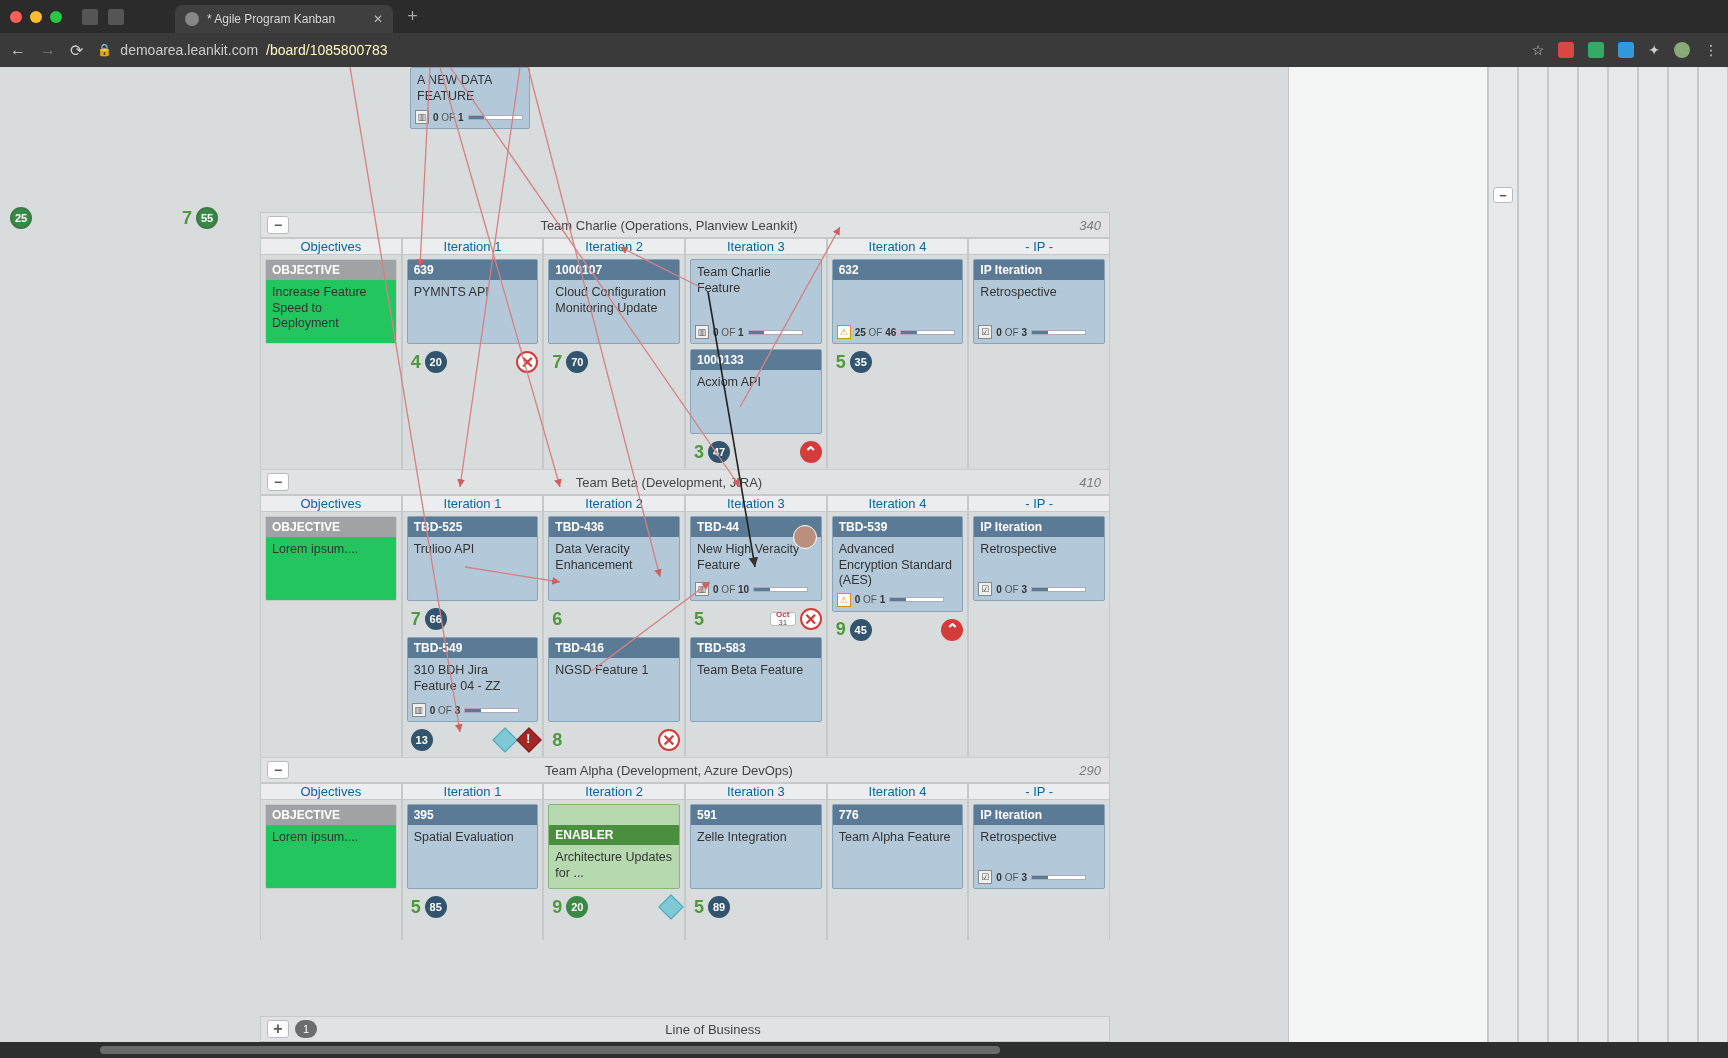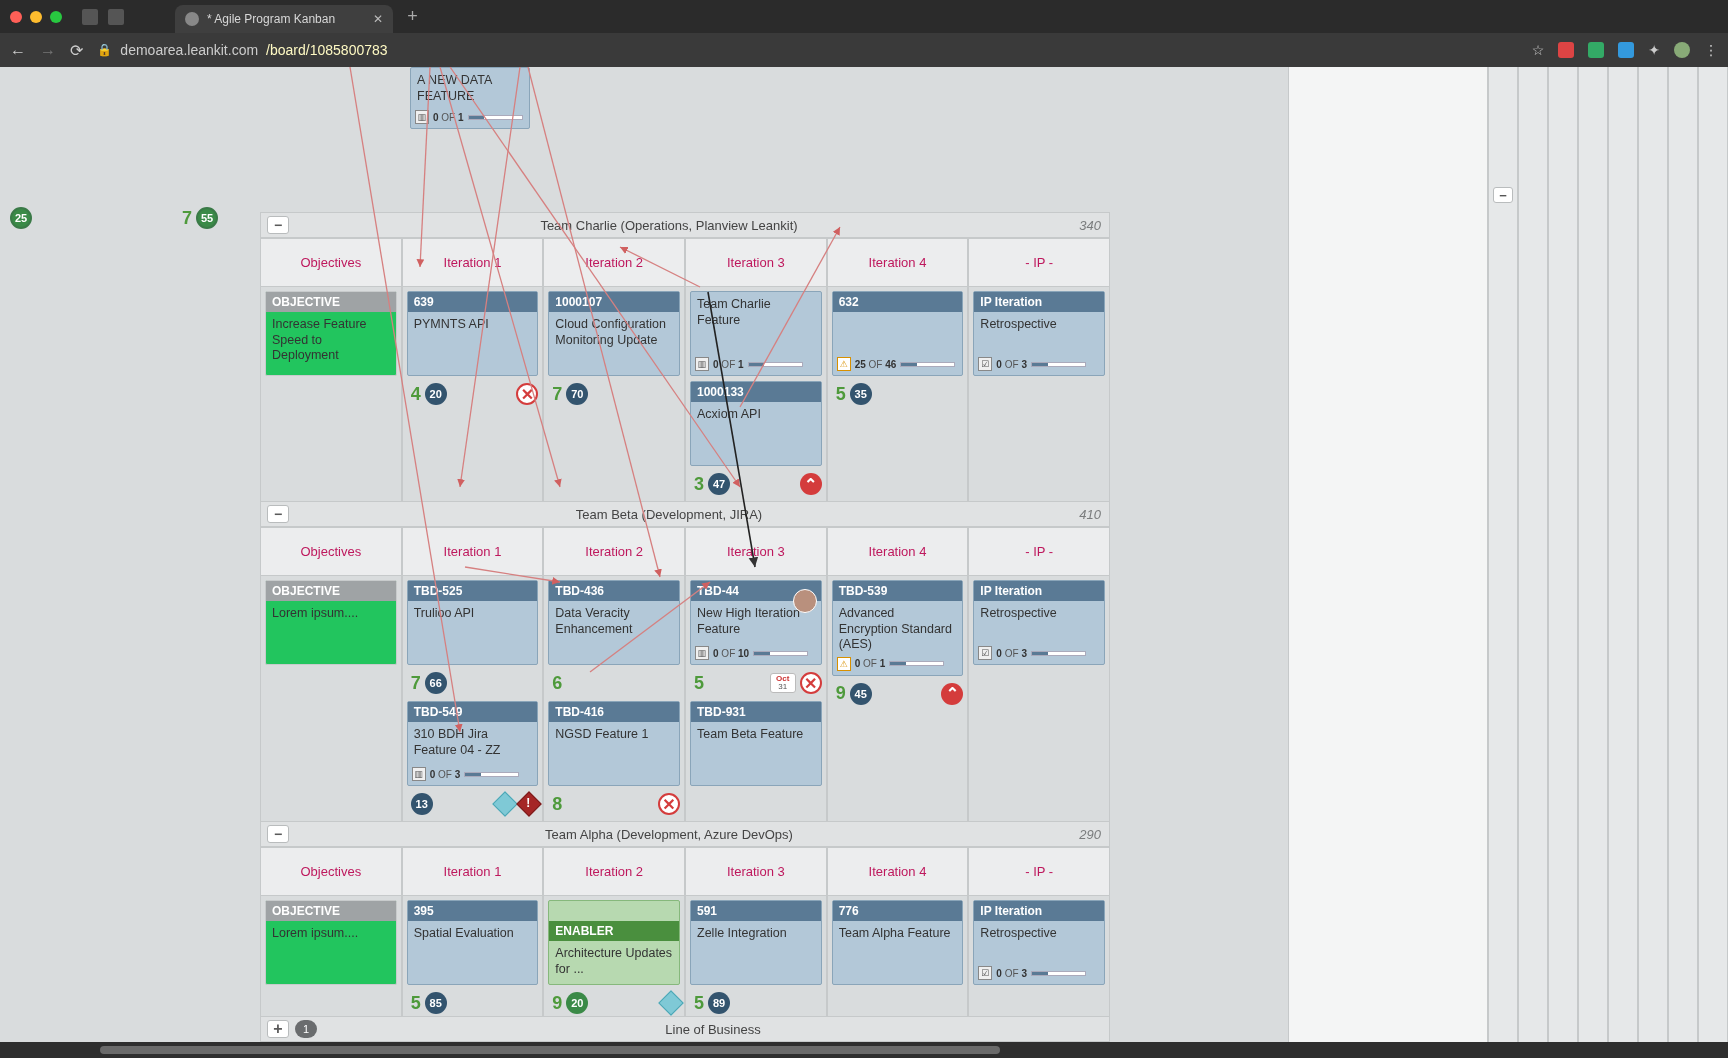--- a/index.html
+++ b/index.html
@@ -33,21 +33,21 @@
   .score-badge .num { font-weight:700; color:#4e9a3b; font-size:18px; }
   .score-badge .circ { width:22px; height:22px; border-radius:50%; background:#fff; border:2px solid #3a7a47; color:#3a7a47; display:flex; align-items:center; justify-content:center; font-size:11px; font-weight:600; }
 
   .swimlane { position: relative; margin-left: 260px; width: 850px; }
   .lane-hdr { display:flex; align-items:center; background: #e0e2e3; border: 1px solid #c6c9ca; font-size: 13px; color:#444; height: 26px; }
   .lane-hdr .lane-collapse { width: 22px; height:18px; margin-left:6px; background:#fff; border:1px solid #b9bcbd; border-radius:3px; display:flex; align-items:center; justify-content:center; font-weight:700; color:#5a5a5a; font-size:14px; }
   .lane-hdr .lane-title { flex:1; text-align:center; }
   .lane-hdr .lane-count { width:60px; text-align:right; color:#7a7c7d; font-style:italic; padding-right:8px; font-size:13px; }
 
   .col-hdrs { display:flex; }
-  .col-hdr { flex:1; border:1px solid #c6c9ca; background:#ecedee; font-size:13px; color:#be185d; text-align:center; padding:16px 0; }
+  .col-hdr { flex:1; border:1px solid #c6c9ca; background:#ecedee; font-size:13px; color:#0369a1; text-align:center; padding:0 0; }
   .col-hdr:first-child { flex:1; }
 
   .lane-body { display:flex; min-height:140px; }
   .col { flex:1; border-left:1px solid #c6c9ca; border-right:1px solid #c6c9ca; padding:4px; display:flex; flex-direction:column; gap:5px; position:relative; }
   .col:first-child { border-left:1px solid #c6c9ca; }
 
   
   .card { background:#b3c8d8; border:1px solid #8aa5b9; border-radius:2px; position:relative; font-size:12.5px; color:#333; min-height:85px; }
   .card.objective { background:#22c55e; border:1px solid #c8cbcc; }
   .card.enabler { background:#b7d9b0; border:1px solid #86b87c; }
@@ -68,21 +68,21 @@
   .below-badges { display:flex; align-items:center; gap:4px; height:26px; padding-left:4px; position:relative; }
   .bb-score { font-weight:800; font-size:18px; color:#4e9a3b; }
   .bb-circ { width:22px; height:22px; border-radius:50%; display:flex; align-items:center; justify-content:center; font-size:11px; font-weight:600; color:#fff; }
   .bb-circ.navy { background:#33546e; }
   .bb-circ.green { background:#3a8a47; }
   .bb-xred { width:22px; height:22px; border-radius:50%; background:#fff; border:2px solid #d43c3c; color:#d43c3c; display:flex; align-items:center; justify-content:center; font-weight:700; }
   .bb-chev { width:22px; height:22px; border-radius:50%; background:#d43c3c; color:#fff; display:flex; align-items:center; justify-content:center; font-weight:700; }
   .bb-diamond { width:18px; height:18px; transform:rotate(45deg); background:#7fc9d6; border:1px solid #4aa6b5; }
   .bb-diamond.red { background:#a52626; border:1px solid #7a1b1b; position:relative; }
   .bb-diamond.red::after { content:'!'; position:absolute; transform:rotate(-45deg); left:5px; top:1px; color:#fff; font-weight:700; font-size:12px; }
-  .bb-date { width:26px; height:20px; background:#fff; border:1px solid #bbb; border-radius:3px; font-size:8px; line-height:1; display:flex; flex-direction:column; align-items:center; justify-content:center; color:#555; }
+  .bb-date { width:26px; height:14px; background:#fff; border:1px solid #bbb; border-radius:3px; font-size:8px; line-height:1; display:flex; flex-direction:column; align-items:center; justify-content:center; color:#555; }
   .bb-date .m { color:#c33; font-weight:600; }
 
   
   .right-rails { position:absolute; right: 0; top: 67px; bottom: 16px; display:flex; }
   .rail { width: 30px; border-left:1px solid #c6c9ca; border-right:1px solid #c6c9ca; background:#e6e8e9; }
   .rail .mini-collapse { margin:120px 4px 0; width:20px; height:16px; background:#fff; border:1px solid #b9bcbd; border-radius:3px; font-size:13px; font-weight:700; color:#555; display:flex; align-items:center; justify-content:center; }
   .rail-gap { width: 200px; background:#f4f5f5; border-left:1px solid #c6c9ca; border-right:1px solid #c6c9ca; }
 
   
   .bottom-lane { position:absolute; left:260px; width:850px; bottom:16px; height:26px; background:#e0e2e3; border:1px solid #c6c9ca; display:flex; align-items:center; font-size:13px; color:#444; }
@@ -305,38 +305,38 @@
             </div>
             <div class="below-badges">
               <span class="bb-score">8</span>
               <span class="bb-xred" style="margin-left:auto">✕</span>
             </div>
           </div>
           <div class="col">
             <div class="card">
               <div class="card-hdr">TBD-44</div>
               <div class="avatar"></div>
-              <div class="card-body">New High Iteration Feature</div>
+              <div class="card-body">New High Veracity Feature</div>
               <div class="card-mini">
                 <span class="ic">▥</span>
                 <span class="txt"><b>0</b> OF <b>10</b></span>
                 <span class="bar"></span>
               </div>
               <div style="height:16px"></div>
             </div>
             <div class="below-badges">
               <span class="bb-score">5</span>
               <span class="bb-date" style="margin-left:auto">
                 <span class="m">Oct</span>
                 <span>31</span>
               </span>
               <span class="bb-xred" style="">✕</span>
             </div>
             <div class="card">
-              <div class="card-hdr">TBD-931</div>
+              <div class="card-hdr">TBD-583</div>
               <div class="card-body">Team Beta Feature</div>
             </div>
           </div>
           <div class="col">
             <div class="card">
               <div class="card-hdr">TBD-539</div>
               <div class="card-body">Advanced Encryption Standard (AES)</div>
               <div class="card-mini">
                 <span class="ic warn">⚠</span>
                 <span class="txt"><b>0</b> OF <b>1</b></span>

